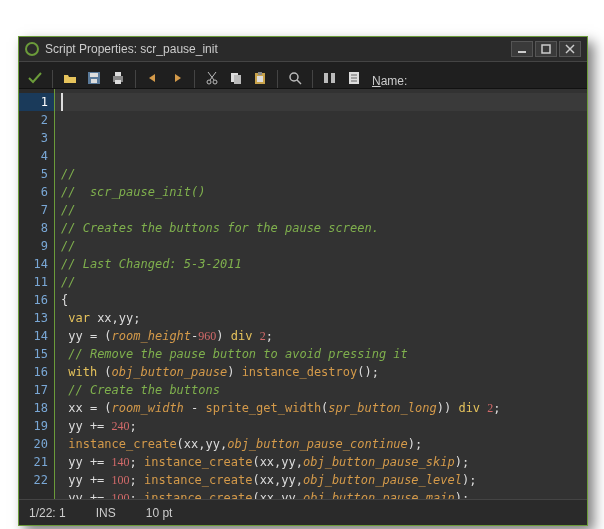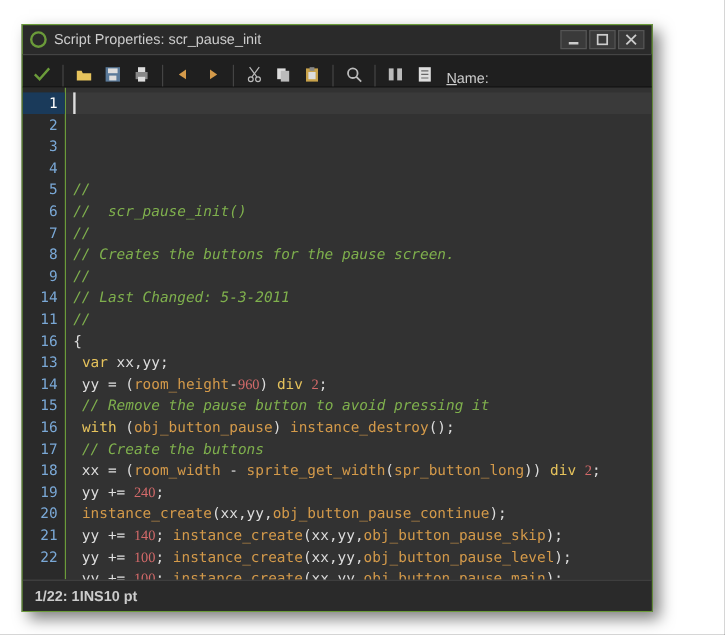--- a/index.html
+++ b/index.html
@@ -1,18 +1,18 @@
 <!DOCTYPE html>
 <html><head>
 <meta charset="utf-8">
 <style>
 * { margin: 0; padding: 0; box-sizing: border-box; }
 body { background: #fff; font-family: "Segoe UI", Tahoma, sans-serif; width: 604px; height: 529px; }
 .win {
-  position: absolute; left: 18px; top: 20px; width: 526px; height: 490px;
+  position: absolute; left: 18px; top: 36px; width: 570px; height: 490px;
   background: #2a2a2a; border: 1px solid #6b9b3a;
   box-shadow: 6px 6px 12px rgba(0,0,0,0.5);
   display: flex; flex-direction: column;
 }
 .titlebar {
   height: 24px; display: flex; align-items: center; padding: 0 6px;
   color: #ccc; font-size: 12px; gap: 6px;
 }
 .titlebar .app-icon { width: 14px; height: 14px; border-radius: 50%; border: 2px solid #6b9b3a; }
 .titlebar .title { flex: 1; }
@@ -36,23 +36,23 @@
 .gutter .sel { background: #1a3a5a; color: #fff; display: block; margin-right: -6px; padding-right: 6px;}
 .code { flex: 1; font-family: Consolas, monospace; font-size: 12px; line-height: 18px;
   padding: 4px 6px; color: #ddd; white-space: pre; overflow: hidden; position: relative;}
 .code .line1bg { position:absolute; left:0; top:4px; right:0; height:18px; background:#3a3a3a; }
 .code .cursor { position:absolute; left:6px; top:4px; width:2px; height:18px; background:#ddd; }
 .code-inner { position: relative; }
 .cmt { color: #7fb04d; font-style: italic; }
 .kw { color: #e6c35c; }
 .num { color: #d46a6a; font-family: Liberation Serif, serif; }
 .fn { color: #d49a4a; }
-.var { color: #d49a4a; }
+.var { color: #d49a4a; font-style: italic; }
 .status { height: 26px; border-top: 1px solid #444; display: flex; align-items: center;
-  color: #ccc; font-size: 12px; padding: 0 10px; background:#2a2a2a;font-weight:bold;}
+  color: #ccc; font-size: 12px; padding: 0 10px; gap: 30px; background:#2a2a2a;}
 svg { display: block; }
 </style>
 </head>
 <body>
 
 <div class="win">
 
   <div class="titlebar">
     <div class="app-icon"></div>
     <div class="title">Script Properties: scr_pause_init</div>

